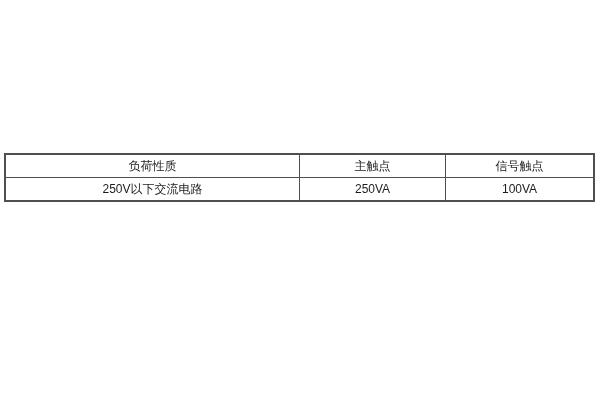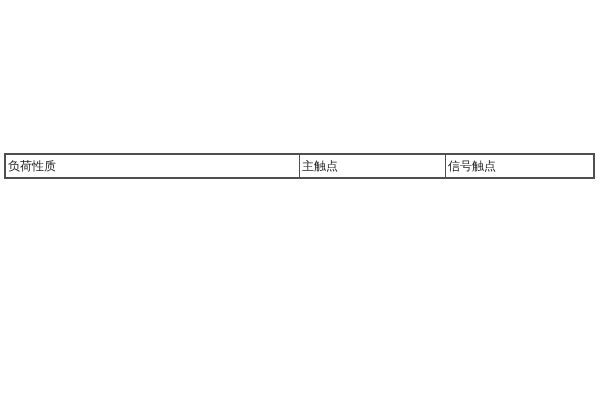--- a/index.html
+++ b/index.html
@@ -21,21 +21,21 @@
     width: 591px;
     border-collapse: collapse;
     table-layout: fixed;
     border: 2px solid #4f4f4f;
   }
   .spec-table th,
   .spec-table td {
     border: 1px solid #4f4f4f;
     height: 22px;
     padding: 0 2px;
-    text-align: left;
+    text-align: center;
     vertical-align: middle;
     font-size: 12px;
     font-weight: normal;
     color: #1c1c1c;
     white-space: nowrap;
     overflow: hidden;
   }
   .col-load   { width: 50%; }
   .col-main   { width: 24.8%; }
   .col-signal { width: 25.2%; }
@@ -50,14 +50,19 @@
     <col class="col-signal">
   </colgroup>
   <thead>
     <tr>
       <th>负荷性质</th>
       <th>主触点</th>
       <th>信号触点</th>
     </tr>
   </thead>
   <tbody>
+    <tr>
+      <td>250V以下交流电路</td>
+      <td>250VA</td>
+      <td>100VA</td>
+    </tr>
   </tbody>
 </table>
 
 </body></html>

